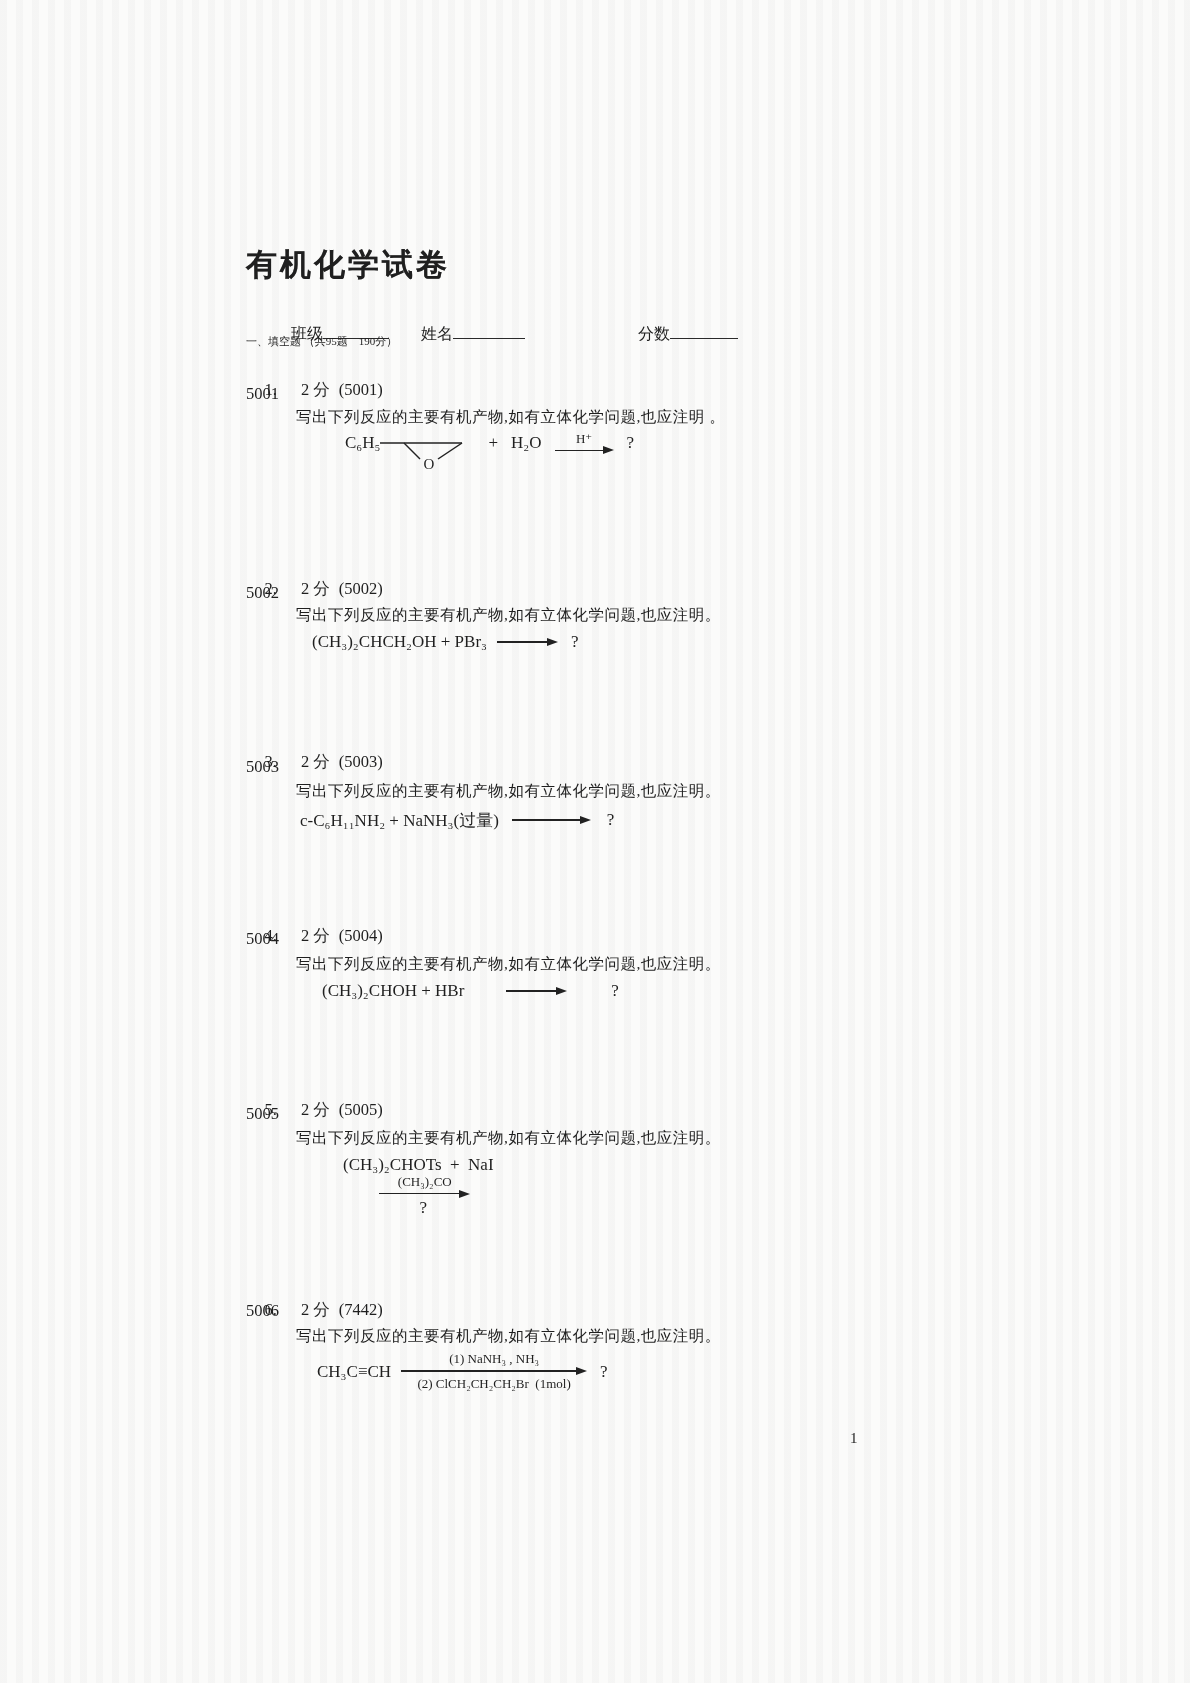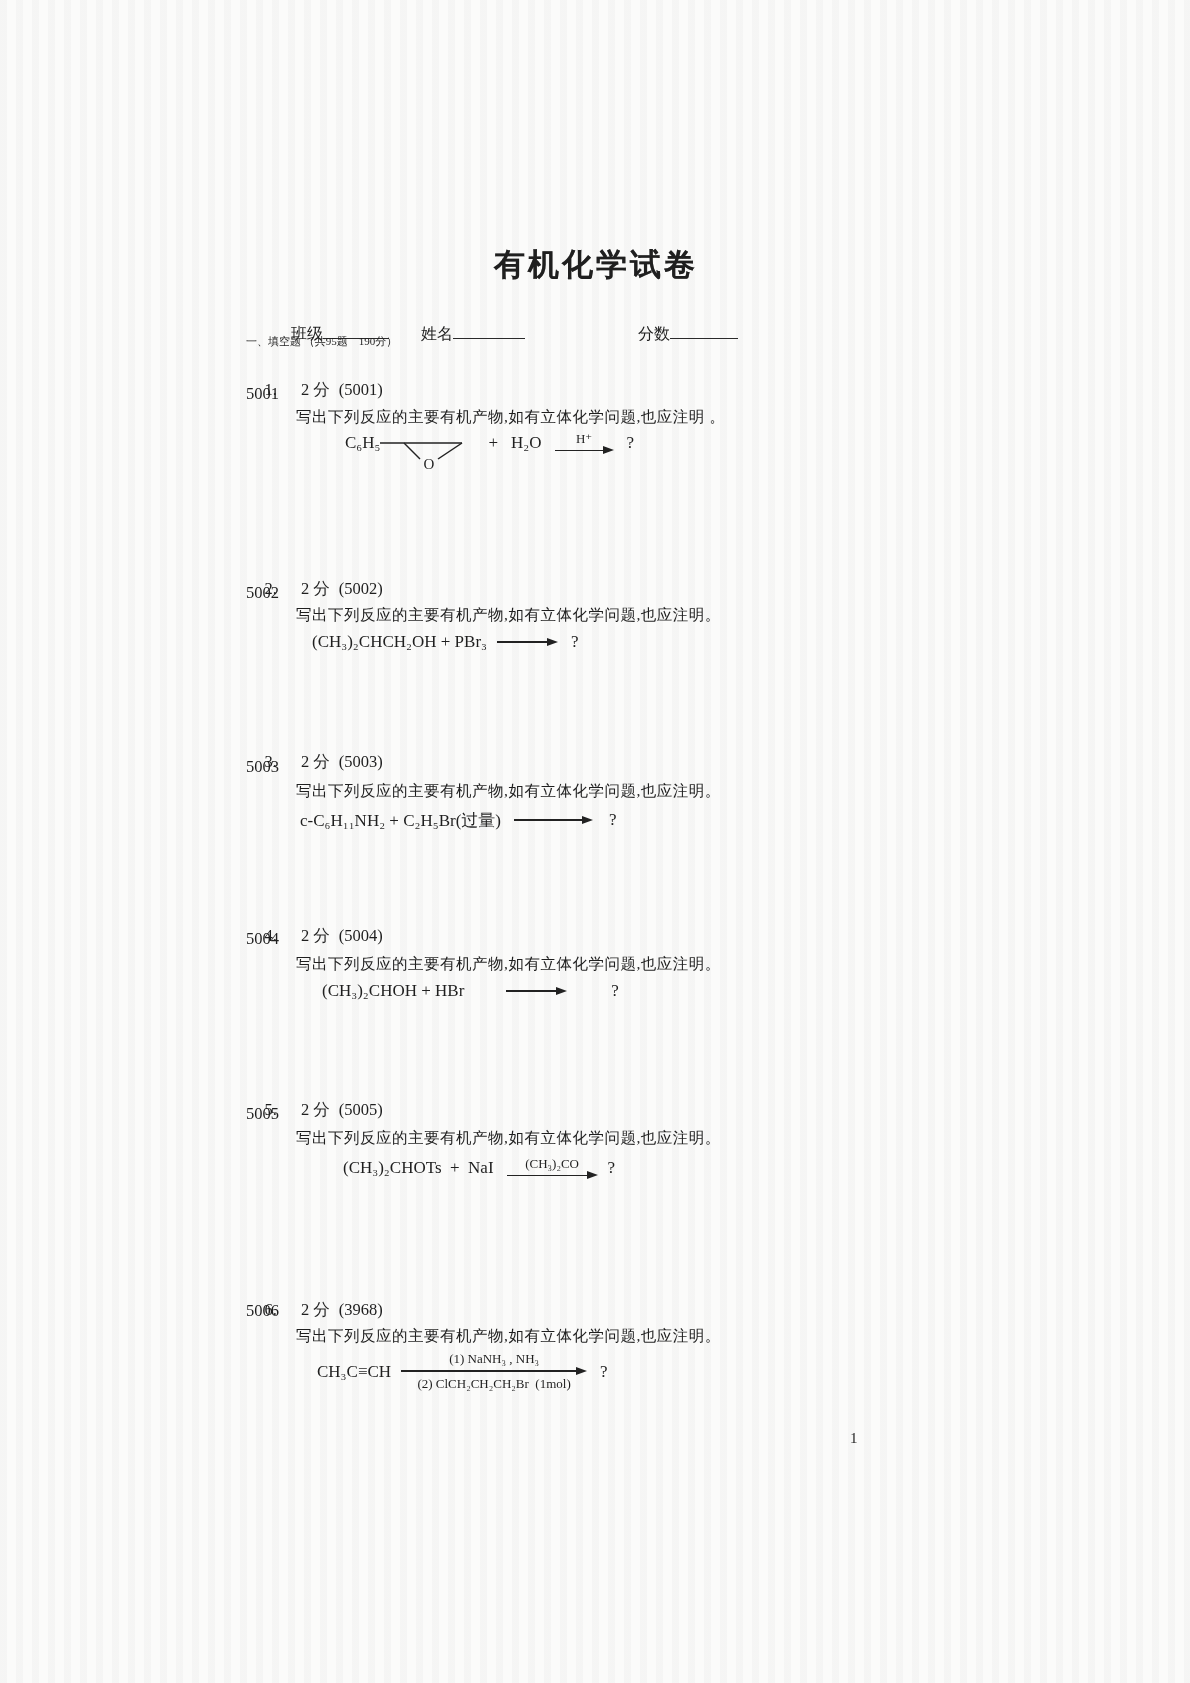--- a/index.html
+++ b/index.html
@@ -8,21 +8,21 @@
     background:
       repeating-linear-gradient(90deg,
         rgba(90,90,95,0.035) 0px, rgba(90,90,95,0.035) 7px,
         rgba(0,0,0,0) 7px, rgba(0,0,0,0) 16px),
       #fbfbfa;
     font-family:"Liberation Serif","DejaVu Serif",serif;
     color:#1f1f1f;
   }
   .abs{position:absolute;white-space:pre;}
   .title{
-    left:246px;top:244px;width:700px;text-align:center;
+    left:246px;top:244px;width:700px;text-align:left;
     font-size:31px;font-weight:bold;letter-spacing:3px;
     text-shadow:0 0 0.6px rgba(20,20,20,0.55);
   }
   .fields{font-size:16px;}
   .blank{
     display:inline-block;height:15px;border-bottom:1.4px solid #2a2a2a;
     vertical-align:baseline;
   }
   .section-heading{left:246px;top:334px;font-size:11px;}
   .qblock{position:absolute;left:246px;width:760px;}
@@ -108,21 +108,21 @@
   </div>
 </div>
 
 <div class="qblock" style="top:731px;">
   <div class="qline qhead" style="left:2px;top:0;">
     <span>3.</span><span class="pts">2 分</span><span class="code">(5003)</span>
   </div>
   <div class="qline" style="left:0;top:26px;">5003</div>
   <div class="qline instr" style="top:50px;">写出下列反应的主要有机产物,如有立体化学问题,也应注明。</div>
   <div class="eq" style="left:54px;top:76px;">
-    <span class="eqt">c-C₆H₁₁NH₂ + C₂H₅Br(过量)</span>
+    <span class="eqt">c-C₆H₁₁NH₂ + NaNH₃(过量)</span>
     <span class="rx-arrow gap13"><span class="shaft" style="width:68px;"></span><span class="head"></span></span>
     <span class="eqt gap16">?</span>
   </div>
 </div>
 
 <div class="qblock" style="top:905px;">
   <div class="qline qhead" style="left:2px;top:0;">
     <span>4.</span><span class="pts">2 分</span><span class="code">(5004)</span>
   </div>
   <div class="qline" style="left:0;top:24px;text-align:right;">5004</div>
@@ -133,33 +133,33 @@
     <span class="eqt gap16">?</span>
   </div>
 </div>
 
 <div class="qblock" style="top:1079px;">
   <div class="qline qhead" style="left:2px;top:0;">
     <span>5.</span><span class="pts">2 分</span><span class="code">(5005)</span>
   </div>
   <div class="qline" style="left:0;top:25px;">5005</div>
   <div class="qline instr" style="top:49px;">写出下列反应的主要有机产物,如有立体化学问题,也应注明。</div>
-  <div class="eq" style="left:97px;top:76px;">
+  <div class="eq" style="left:97px;top:76px;flex-direction:column;">
     <span class="eqt">(CH₃)₂CHOTs  +  NaI</span>
     <span class="arrow-stack gap13">
       <span class="cond">(CH₃)₂CO</span>
       <span class="rx-arrow"><span class="shaft" style="width:80px;"></span><span class="head"></span></span>
     </span>
     <span class="eqt gap10">?</span>
   </div>
 </div>
 
 <div class="qblock" style="top:1279px;">
   <div class="qline qhead" style="left:2px;top:0;">
-    <span>6.</span><span class="pts">2 分</span><span class="code">(3968)</span>
+    <span>6.</span><span class="pts">2 分</span><span class="code">(7442)</span>
   </div>
   <div class="qline" style="left:0;top:22px;">5006</div>
   <div class="qline instr" style="top:47px;">写出下列反应的主要有机产物,如有立体化学问题,也应注明。</div>
   <div class="eq" style="left:71px;top:80px;">
     <span class="eqt">CH₃C≡CH</span>
     <span class="arrow-stack gap10">
       <span class="cond">(1) NaNH₃ , NH₃</span>
       <span class="rx-arrow"><span class="shaft" style="width:175px;"></span><span class="head"></span></span>
       <span class="cond bottom">(2) ClCH₂CH₂CH₂Br  (1mol)</span>
     </span>

